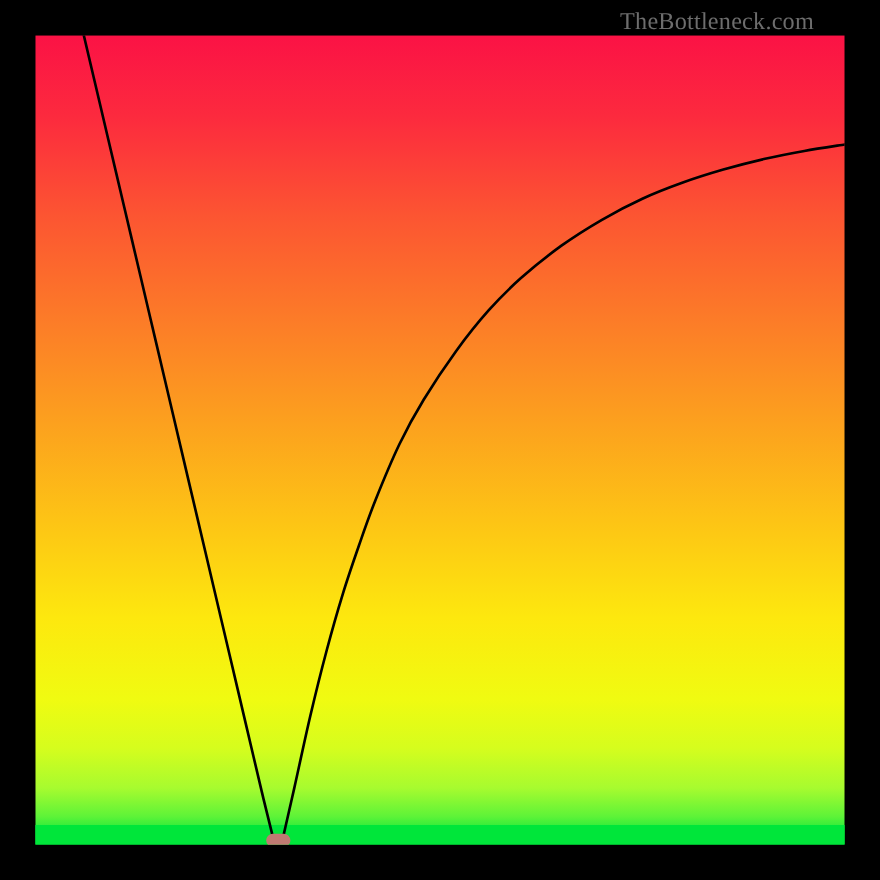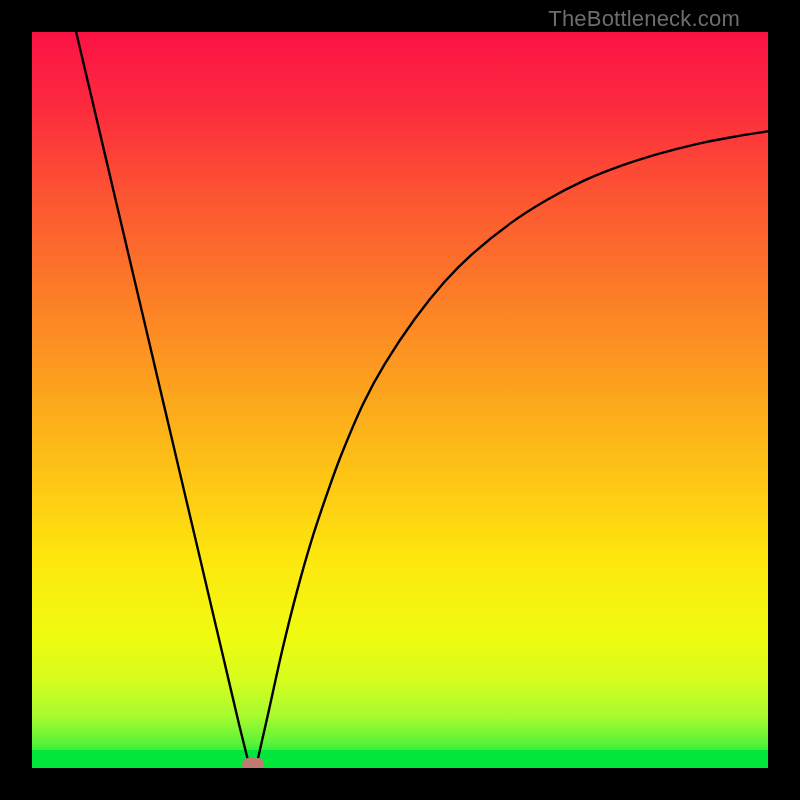--- a/index.html
+++ b/index.html
@@ -11,20 +11,21 @@
     overflow: hidden;
     font-family: Arial, Helvetica, sans-serif;
   }
   .frame {
     position: absolute;
     left: 0;
     top: 0;
     width: 776px;
     height: 800px;
     background: #000000;
+    font-family: Liberation Serif, serif;
   }
   .plot-area {
     position: absolute;
     left: 32px;
     top: 32px;
     width: 736px;
     height: 736px;
     overflow: hidden;
   }
   .gradient {

